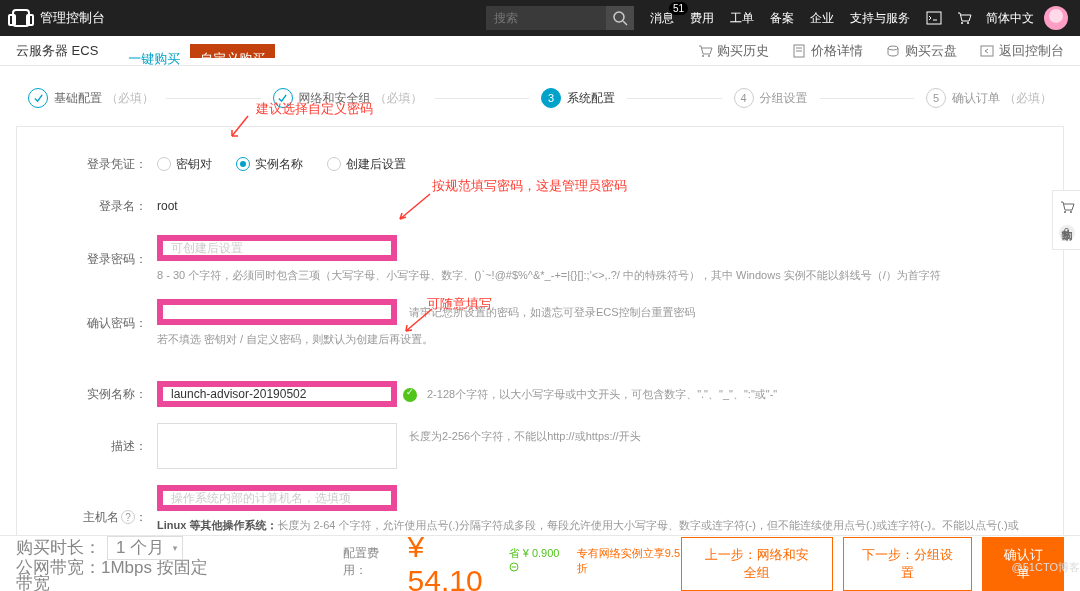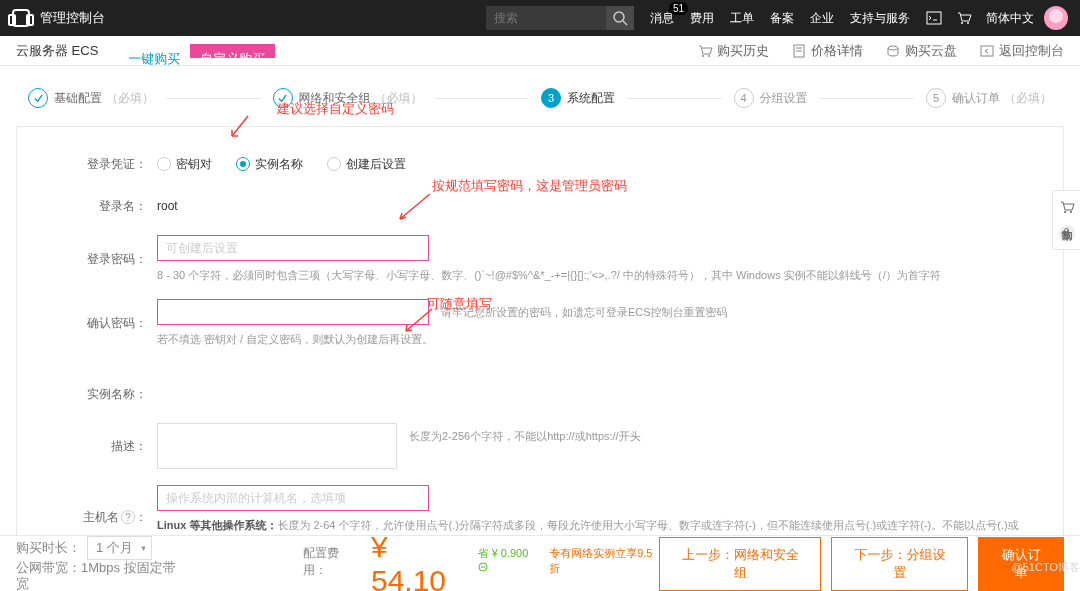--- a/index.html
+++ b/index.html
@@ -17,21 +17,21 @@
 .tlinks{display:flex;align-items:center;gap:16px;margin-left:16px}
 .tlinks a{color:#fff;font-size:12px;position:relative;text-decoration:none}
 .badge{position:absolute;top:-8px;right:-14px;background:#000000;color:#fff;border-radius:8px;padding:0 4px;font-size:10px;line-height:13px}
 .ticons{display:flex;gap:14px;margin-left:16px;align-items:center}
 .ico-sm{width:16px;height:16px;display:inline-block}
 .avatar{width:24px;height:24px;border-radius:50%;background:#ff9ec4;margin-left:10px;position:relative;overflow:hidden}
 .avatar:before{content:"";position:absolute;width:14px;height:14px;background:#ffd9e8;border-radius:50%;top:3px;left:5px}
 .subbar{height:30px;background:#fff;border-bottom:1px solid #e8e8e8;display:flex;align-items:center;padding:0 16px;font-size:13px}
 .subbar .prod{color:#333;margin-right:20px}
 .subbar .tab{padding:0 10px;height:14px;line-height:30px;color:#00a2ca}
-.subbar .tab.active{background:#ec4899;color:#fff}
+.subbar .tab.active{background:#c2410c;color:#fff}
 .subbar .right{margin-left:auto;display:flex;gap:22px;align-items:flex-end}
 .subbar .right a{color:#666;text-decoration:none;display:flex;align-items:center;gap:4px}
 .steps{display:flex;align-items:center;height:40px;padding:0 28px;margin-top:12px}
 .step{display:flex;align-items:center;color:#999;white-space:nowrap}
 .step .num{width:20px;height:20px;border:1px solid #ccc;border-radius:50%;display:flex;align-items:center;justify-content:center;font-size:11px;margin-right:6px}
 .step.done .num{border-color:#00a2ca;color:#00a2ca}
 .step.done .num svg{width:11px;height:11px}
 .step.done .lbl{color:#666}
 .step.active .num{background:#00a2ca;border-color:#00a2ca;color:#fff}
 .step.active .lbl{color:#333}
@@ -40,33 +40,33 @@
 .form{border:1px solid #e8e8e8;margin:8px 16px 0;padding:24px 0;min-height:420px;position:relative}
 .row{display:flex;margin-bottom:16px;align-items:center}
 .row .lab{width:140px;text-align:right;padding-right:10px;line-height:26px;color:#666}
 .row .lab:after{content:"："}
 .row .cnt{flex:1;padding-right:40px;position:relative}
 .radio-g{display:flex;gap:24px;align-items:center;height:26px}
 .radio{display:flex;align-items:center;gap:5px;cursor:pointer}
 .radio .dot{width:14px;height:14px;border:1px solid #ccc;border-radius:50%;position:relative}
 .radio.sel .dot{border-color:#00a2ca}
 .radio.sel .dot:after{content:"";position:absolute;width:6px;height:6px;background:#00a2ca;border-radius:50%;top:3px;left:3px}
-.inp{width:272px;height:26px;border:1px solid #ec4899;padding:5px 8px;font-size:12px;color:#333}
+.inp{width:240px;height:26px;border:6px solid #ec4899;padding:5px 8px;font-size:12px;color:#333}
 .inp::placeholder{color:#ccc}
 .static{line-height:26px;color:#333}
 .hint{color:#999;margin-top:6px;font-size:11px;line-height:16px}
 .hint-r{color:#999;font-size:11px;margin-left:12px;line-height:26px}
 .textarea{width:240px;height:46px;border:1px solid #ddd;padding:4px 8px;font-size:12px;resize:none}
 .check{width:14px;height:14px;border:1px solid #ccc;display:inline-block;margin-right:6px;vertical-align:-3px}
 .ok-ico{position:absolute;left:246px;top:7px;width:14px;height:14px;background:#52c41a;border-radius:50%}
 .ok-ico:after{content:"✓";color:#fff;font-size:9px;position:absolute;top:-1px;left:3px}
 .anno{position:absolute;color:#ff3b30;font-size:13px;font-weight:500}
 .arrow{position:absolute;pointer-events:none}
 .footer{position:absolute;bottom:0;left:0;right:0;height:56px;border-top:1px solid #e8e8e8;display:flex;align-items:center;padding:0 16px;background:#fff}
-.footer .left{color:#888;font-size:13px;line-height:16px}
+.footer .left{color:#888;font-size:17px;line-height:16px}
 .footer .sel{border:1px solid #ddd;padding:3px 18px 3px 8px;display:inline-block;position:relative;margin-left:6px}
 .footer .sel:after{content:"▾";position:absolute;right:5px;top:3px;font-size:9px;color:#999}
 .price-wrap{margin-left:120px;display:flex;align-items:baseline;gap:10px}
 .price-lbl{color:#888}
 .price{color:#ff6a00;font-size:30px;font-weight:500}
 .save{color:#52c41a;font-size:11px}
 .disc{color:#ff6a00;font-size:11px}
 .footer .btns{margin-left:auto;display:flex;gap:10px}
 .btn-o{border:1px solid #ff6a00;color:#ff6a00;background:#fff;padding:8px 18px;cursor:pointer;font-size:13px}
 .btn-p{background:#ff6a00;color:#fff;border:none;padding:8px 18px;cursor:pointer;font-size:13px}
@@ -184,21 +184,21 @@
       <span class="lbl">分组设置</span>
     </div>
   <div class="step-line"></div>
   <div class="step">
       <span class="num">5</span>
       <span class="lbl">确认订单</span>
       <span class="req">（必填）</span>
     </div>
 </div>
 
-<div class="anno" style="top:100px;left:277px">建议选择自定义密码</div>
+<div class="anno" style="top:100px;left:256px">建议选择自定义密码</div>
 
 <div class="form">
   <div class="row">
     <div class="lab">登录凭证</div>
     <div class="cnt">
         <div class="radio-g">
       <label class="radio">
             <span class="dot"></span>
             <span>密钥对</span>
           </label>
@@ -228,20 +228,25 @@
     <div class="lab">确认密码</div>
     <div class="cnt" style="display:flex;flex-wrap:wrap">
       <input class="inp" type="password" style="">
       <span class="hint-r">请牢记您所设置的密码，如遗忘可登录ECS控制台重置密码</span>
       <div class="hint" style="width:100%">若不填选 密钥对 / 自定义密码，则默认为创建后再设置。</div>
     </div>
   </div>
   <div style="height:18px"></div>
   <div class="row">
     <div class="lab">实例名称</div>
+    <div class="cnt" style="display:flex;align-items:center">
+      <input class="inp" value="launch-advisor-20190502" style="">
+      <span class="ok-ico"></span>
+      <span class="hint-r" style="margin-left:30px">2-128个字符，以大小写字母或中文开头，可包含数字、"."、"_"、":"或"-"</span>
+    </div>
   </div>
   <div class="row">
     <div class="lab">描述</div>
     <div class="cnt" style="display:flex">
       <textarea class="textarea" style=""></textarea>
       <span class="hint-r">长度为2-256个字符，不能以http://或https://开头</span>
     </div>
   </div>
   <div class="row">
     <div class="lab"><span>主机名</span><span class="qmark">?</span></div>

